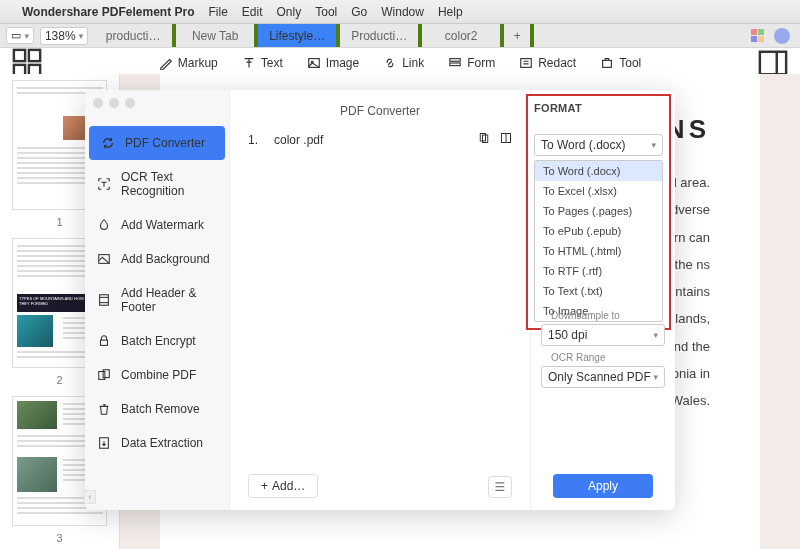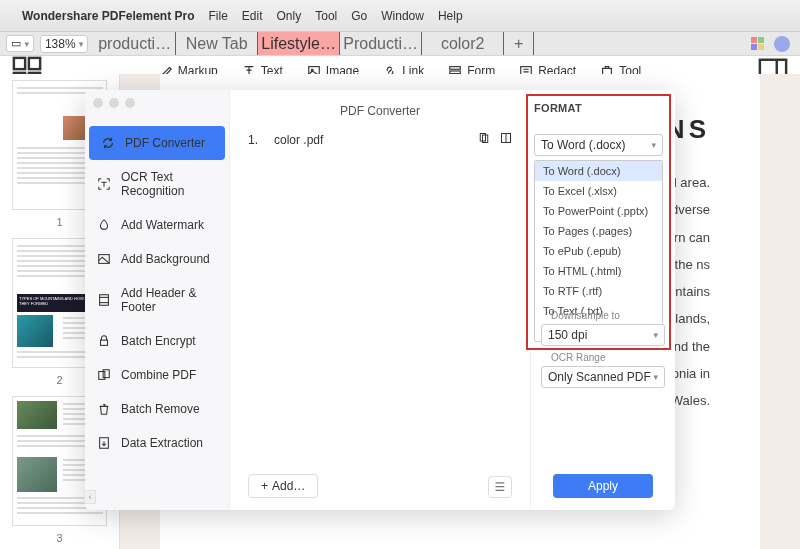--- a/index.html
+++ b/index.html
@@ -1,25 +1,25 @@
 <!DOCTYPE html>
 <html><head>
 <meta charset="utf-8">
 <style>
 *{margin:0;padding:0;box-sizing:border-box;font-family:-apple-system,BlinkMacSystemFont,"Segoe UI",Helvetica,sans-serif;font-size:12px;color:#333}
 body{width:800px;height:549px;overflow:hidden;background:#f5f5f5;position:relative}
-.menubar{height:32px;background:linear-gradient(#f0f0f0,#e4e4e4);display:flex;align-items:center;padding:0 8px;gap:14px;border-bottom:1px solid #ccc}
+.menubar{height:24px;background:linear-gradient(#f0f0f0,#e4e4e4);display:flex;align-items:center;padding:0 8px;gap:14px;border-bottom:1px solid #ccc}
 .menubar .apple{font-size:14px;color:#222}
 .menubar .appname{font-weight:600}
 .tabbar{height:24px;background:#e8e8e8;display:flex;align-items:center;border-bottom:1px solid #d6d6d6}
 .tabbar .left-ctrl{display:flex;align-items:center;gap:6px;padding:0 6px}
 .zoom-sel{border:1px solid #ccc;border-radius:3px;padding:1px 4px;background:#fff;font-size:11px;display:flex;align-items:center;gap:3px}
 .tabbar .tabs{display:flex;flex:1;height:100%}
-.tab{flex:0 0 82px;display:flex;align-items:center;justify-content:center;font-size:16px;color:#666;border-right:1px solid #4d7c0f;height:100%}
-.tab.active{background:#fca5a5;color:#333}
+.tab{flex:0 0 82px;display:flex;align-items:center;justify-content:center;font-size:12px;color:#666;border-right:4px solid #4d7c0f;height:100%}
+.tab.active{background:#3b82f6;color:#333}
 .tab.plus{flex:0 0 30px}
 .tabbar .right-ctrl{display:flex;align-items:center;gap:10px;padding:0 10px}
 .grid-icon{display:grid;grid-template-columns:6px 6px;grid-template-rows:6px 6px;gap:1px}
 .grid-icon span{background:#e88;}
 .grid-icon span:nth-child(2){background:#8c8}
 .grid-icon span:nth-child(3){background:#88e}
 .grid-icon span:nth-child(4){background:#ec8}
 .avatar{width:16px;height:16px;border-radius:50%;background:#9aa9ec}
 .toolbar{height:30px;background:#fff;display:flex;align-items:center;border-bottom:1px solid #e4e4e4;padding:0 12px}
 .toolbar .left-tool{width:30px;display:flex;justify-content:center;color:#888}
@@ -366,21 +366,20 @@
   <div class="modal-right">
     <div class="fmt-box">
       <div class="fmt-label">FORMAT</div>
       <div class="fmt-select">
           <span>To Word (.docx)</span>
           <span class="chev">▾</span>
         </div>
       <div class="fmt-list">
         <div class="fmt-opt sel">To Word (.docx)</div>
         <div class="fmt-opt">To Excel (.xlsx)</div>
-        <div class="fmt-opt">To PowerPoint (.pptx)</div>
         <div class="fmt-opt">To Pages (.pages)</div>
         <div class="fmt-opt">To ePub (.epub)</div>
         <div class="fmt-opt">To HTML (.html)</div>
         <div class="fmt-opt">To RTF (.rtf)</div>
         <div class="fmt-opt">To Text (.txt)</div>
         <div class="fmt-opt">To Image</div>
       </div>
     </div>
     <div class="lower-controls">
       <div class="rs-label">Downsample to</div>

